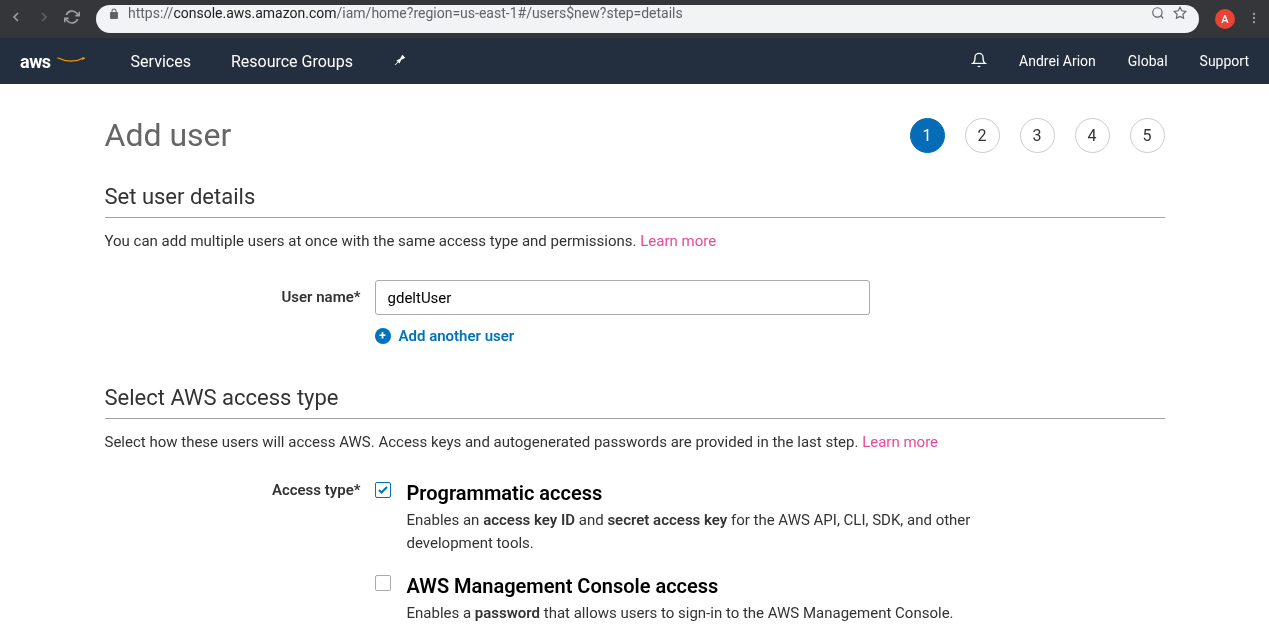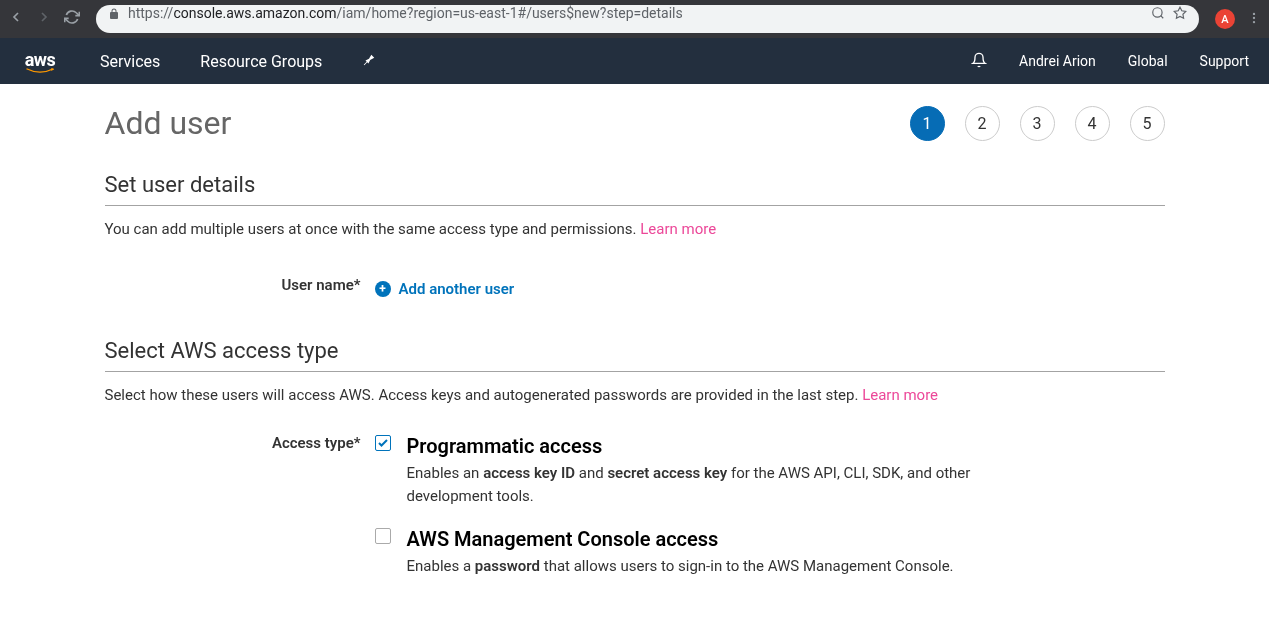--- a/index.html
+++ b/index.html
@@ -10,30 +10,30 @@
     .nav-arrows { display: flex; gap: 12px; align-items: center; }
     .nav-arrows svg { width: 16px; height: 16px; }
     .url-bar { flex: 1; background: #f1f3f4; border-radius: 14px; height: 28px; display: flex; align-items: flex-start; padding: 0 12px; gap: 8px; margin-left: 8px; margin-right: 8px; }
     .url-text { color: #5f6368; font-size: 14px; flex: 1; }
     .url-text .dark { color: #202124; }
     .browser-icons { display: flex; gap: 12px; align-items: center; }
     .profile-badge { width: 20px; height: 20px; background: #ea4335; border-radius: 50%; color: white; font-size: 11px; display: flex; align-items: center; justify-content: center; font-weight: 500; }
     
     
     .aws-nav { background: #232f3e; height: 46px; display: flex; align-items: center; padding: 0 20px; color: white; }
-    .aws-logo { color: #ff9900; font-weight: bold; margin-right: 40px; display: flex; flex-direction: column; align-items: center; }
+    .aws-logo { color: #ff9900; font-weight: bold; margin-right: 40px; display: flex; align-items: center; }
     .aws-logo-text { color: white; font-size: 18px; font-weight: 700; letter-spacing: -0.5px; }
     .aws-logo-smile { width: 40px; height: 6px; margin-top: -2px; }
     .aws-nav-left { display: flex; gap: 40px; align-items: center; flex: 1; }
     .aws-nav-item { color: white; font-size: 16px; cursor: pointer; }
     .aws-nav-right { display: flex; gap: 32px; align-items: center; font-size: 14px; }
     .pin-icon { color: white; font-size: 14px; }
     
     
-    .main { background: white; height: calc(640px - 38px - 46px); overflow-y: auto; padding: 20px 60px; }
+    .main { background: white; height: calc(640px - 38px - 46px); overflow-y: auto; padding: 32px 60px; }
     .content-wrap { max-width: 1060px; margin: 0 auto; }
     .header-row { display: flex; justify-content: space-between; align-items: center; margin-bottom: 30px; }
     h1 { font-size: 32px; font-weight: 400; color: #666; }
     
     .steps { display: flex; gap: 20px; }
     .step { width: 35px; height: 35px; border-radius: 50%; border: 1px solid #ccc; display: flex; align-items: center; justify-content: center; font-size: 16px; color: #333; background: white; }
     .step.active { background: #066cb5; color: white; border-color: #066cb5; }
     
     h2 { font-size: 22px; font-weight: 400; color: #333; padding-bottom: 8px; border-bottom: 1px solid #a3a3a3; margin-bottom: 14px; }
     .section-desc { font-size: 15px; color: #333; margin-bottom: 30px; }
@@ -165,20 +165,21 @@
 
     <h2>Set user details</h2>
     <p class="section-desc">
       <span>You can add multiple users at once with the same access type and permissions.</span>
       <a href="#">Learn more</a>
     </p>
 
     <div class="form-row">
       <div class="form-label">User name*</div>
       <div class="form-control">
+        <input type="text" value="gdeltUser" style="">
         <div class="add-another">
           <span class="add-icon">+</span>
           <span>Add another user</span>
         </div>
       </div>
     </div>
 
     <div class="section2">
       <h2>Select AWS access type</h2>
       <p class="section-desc">

